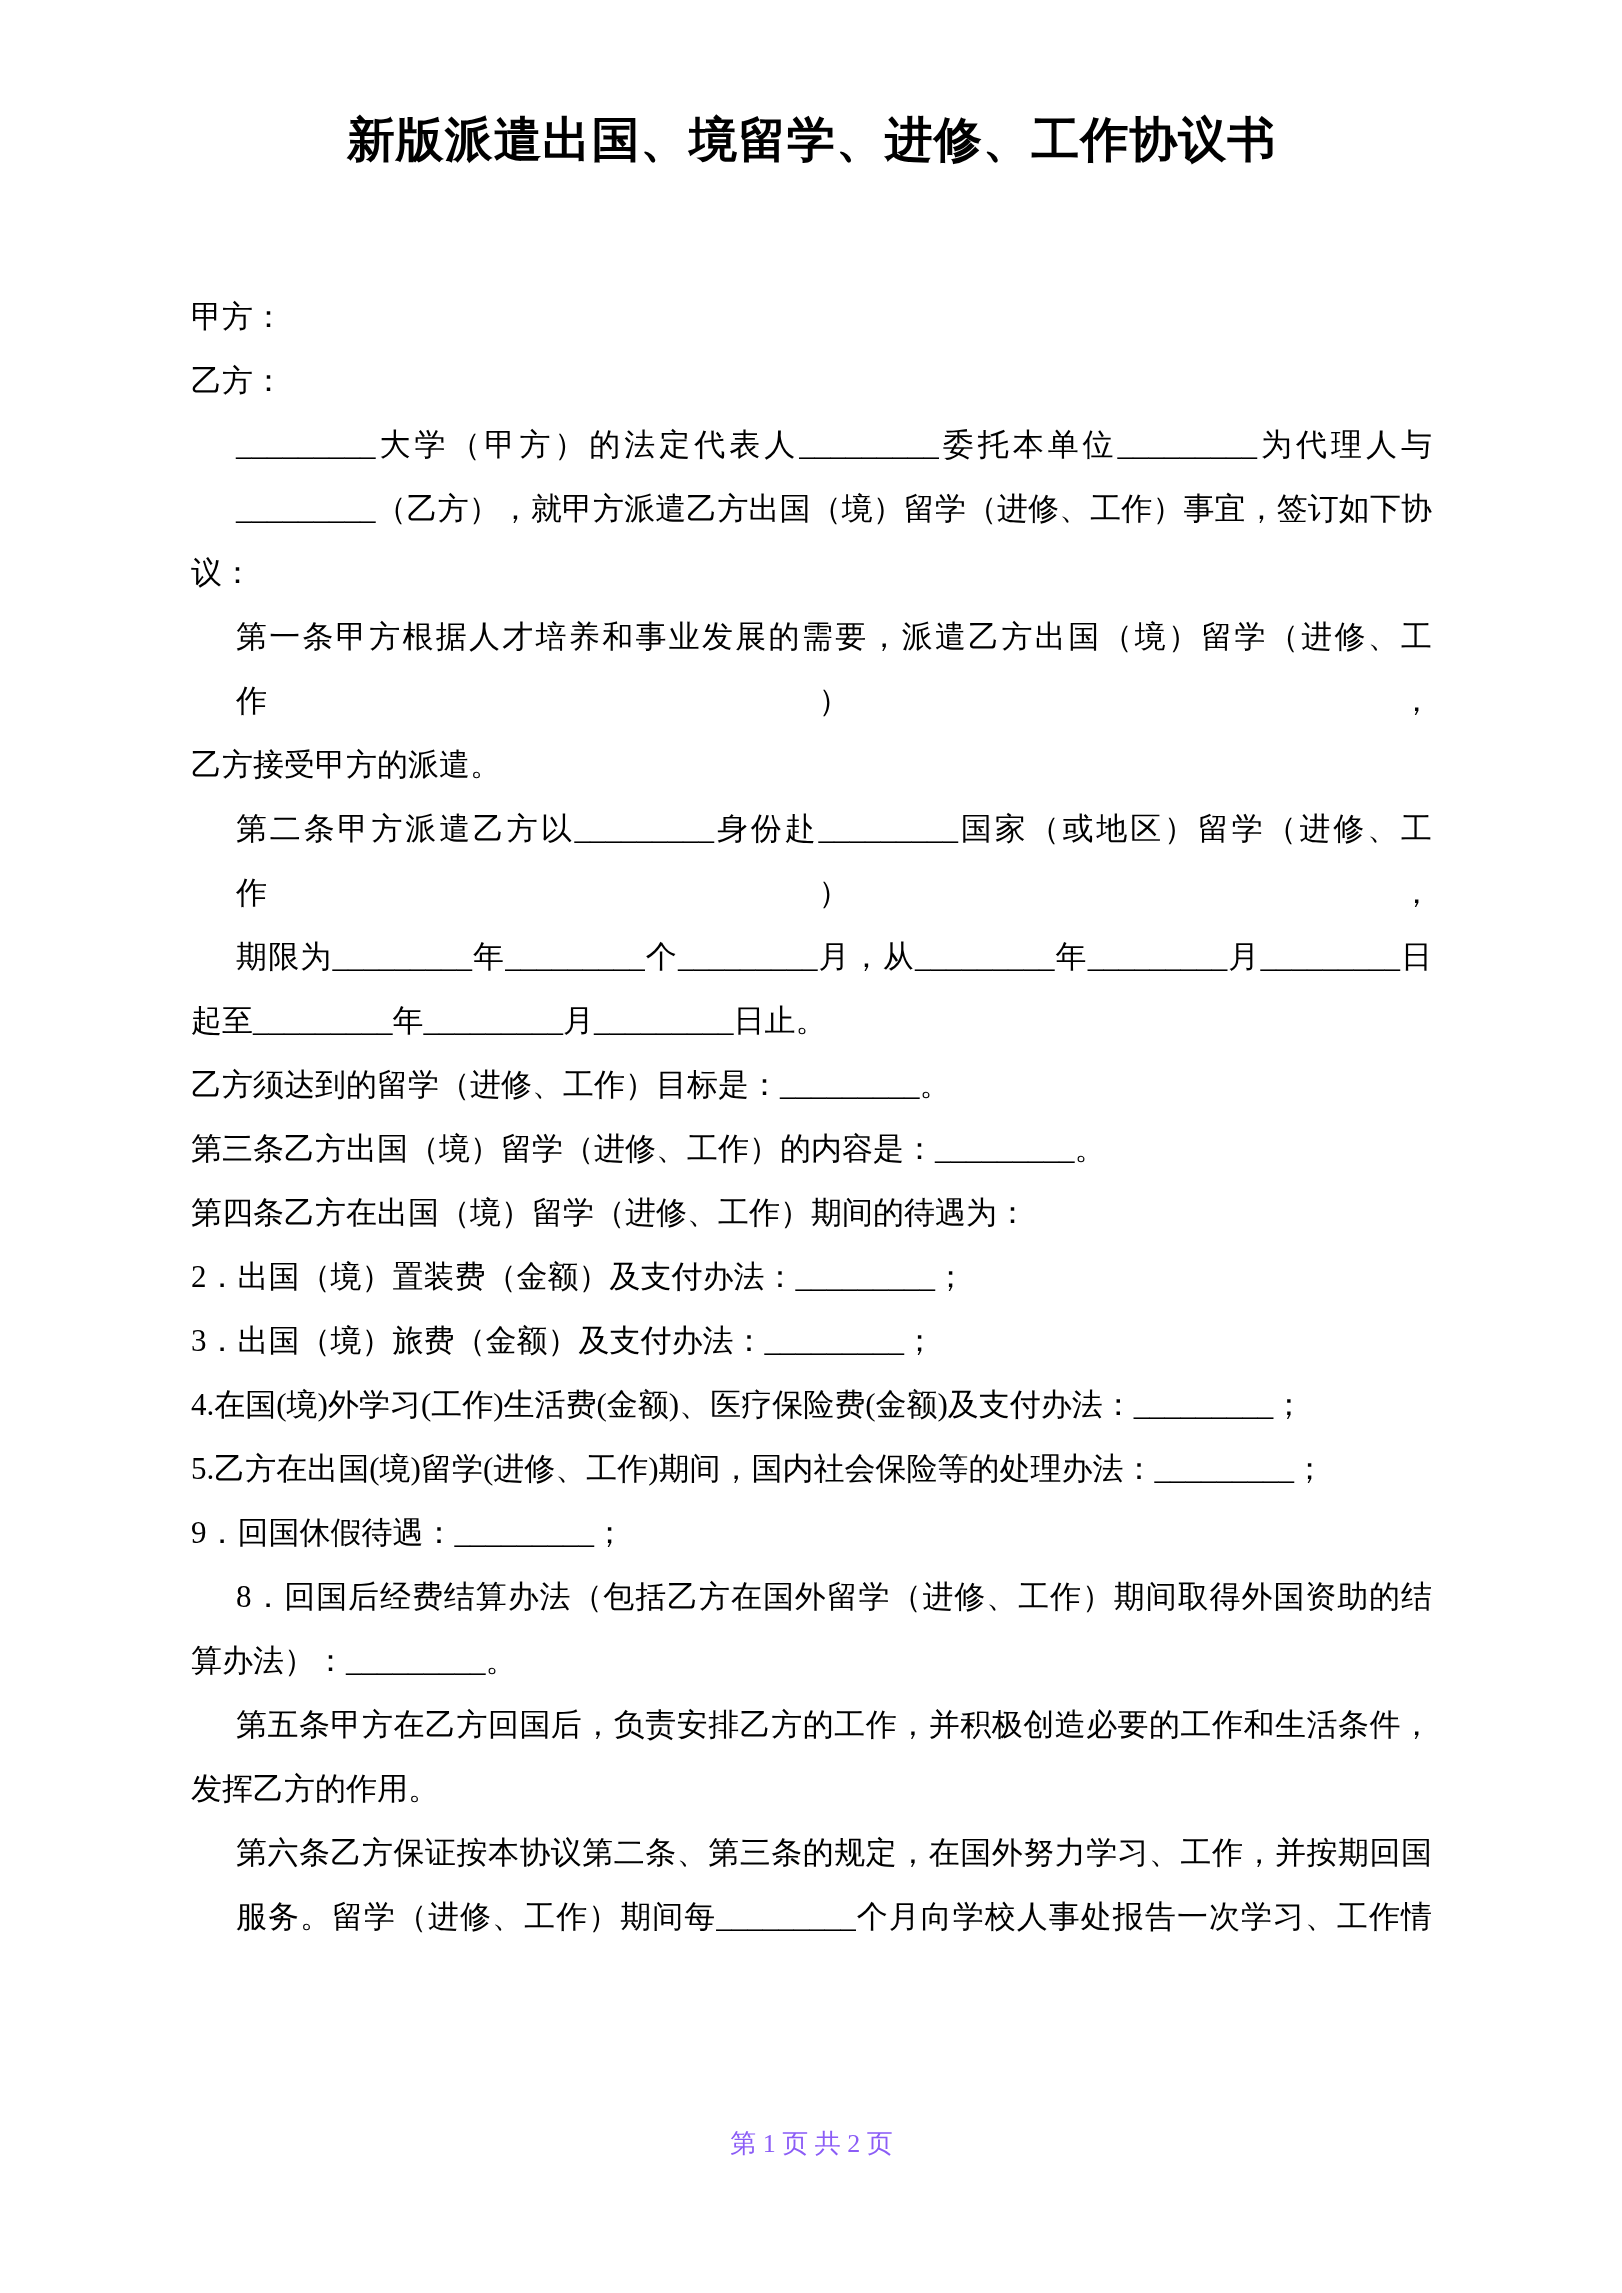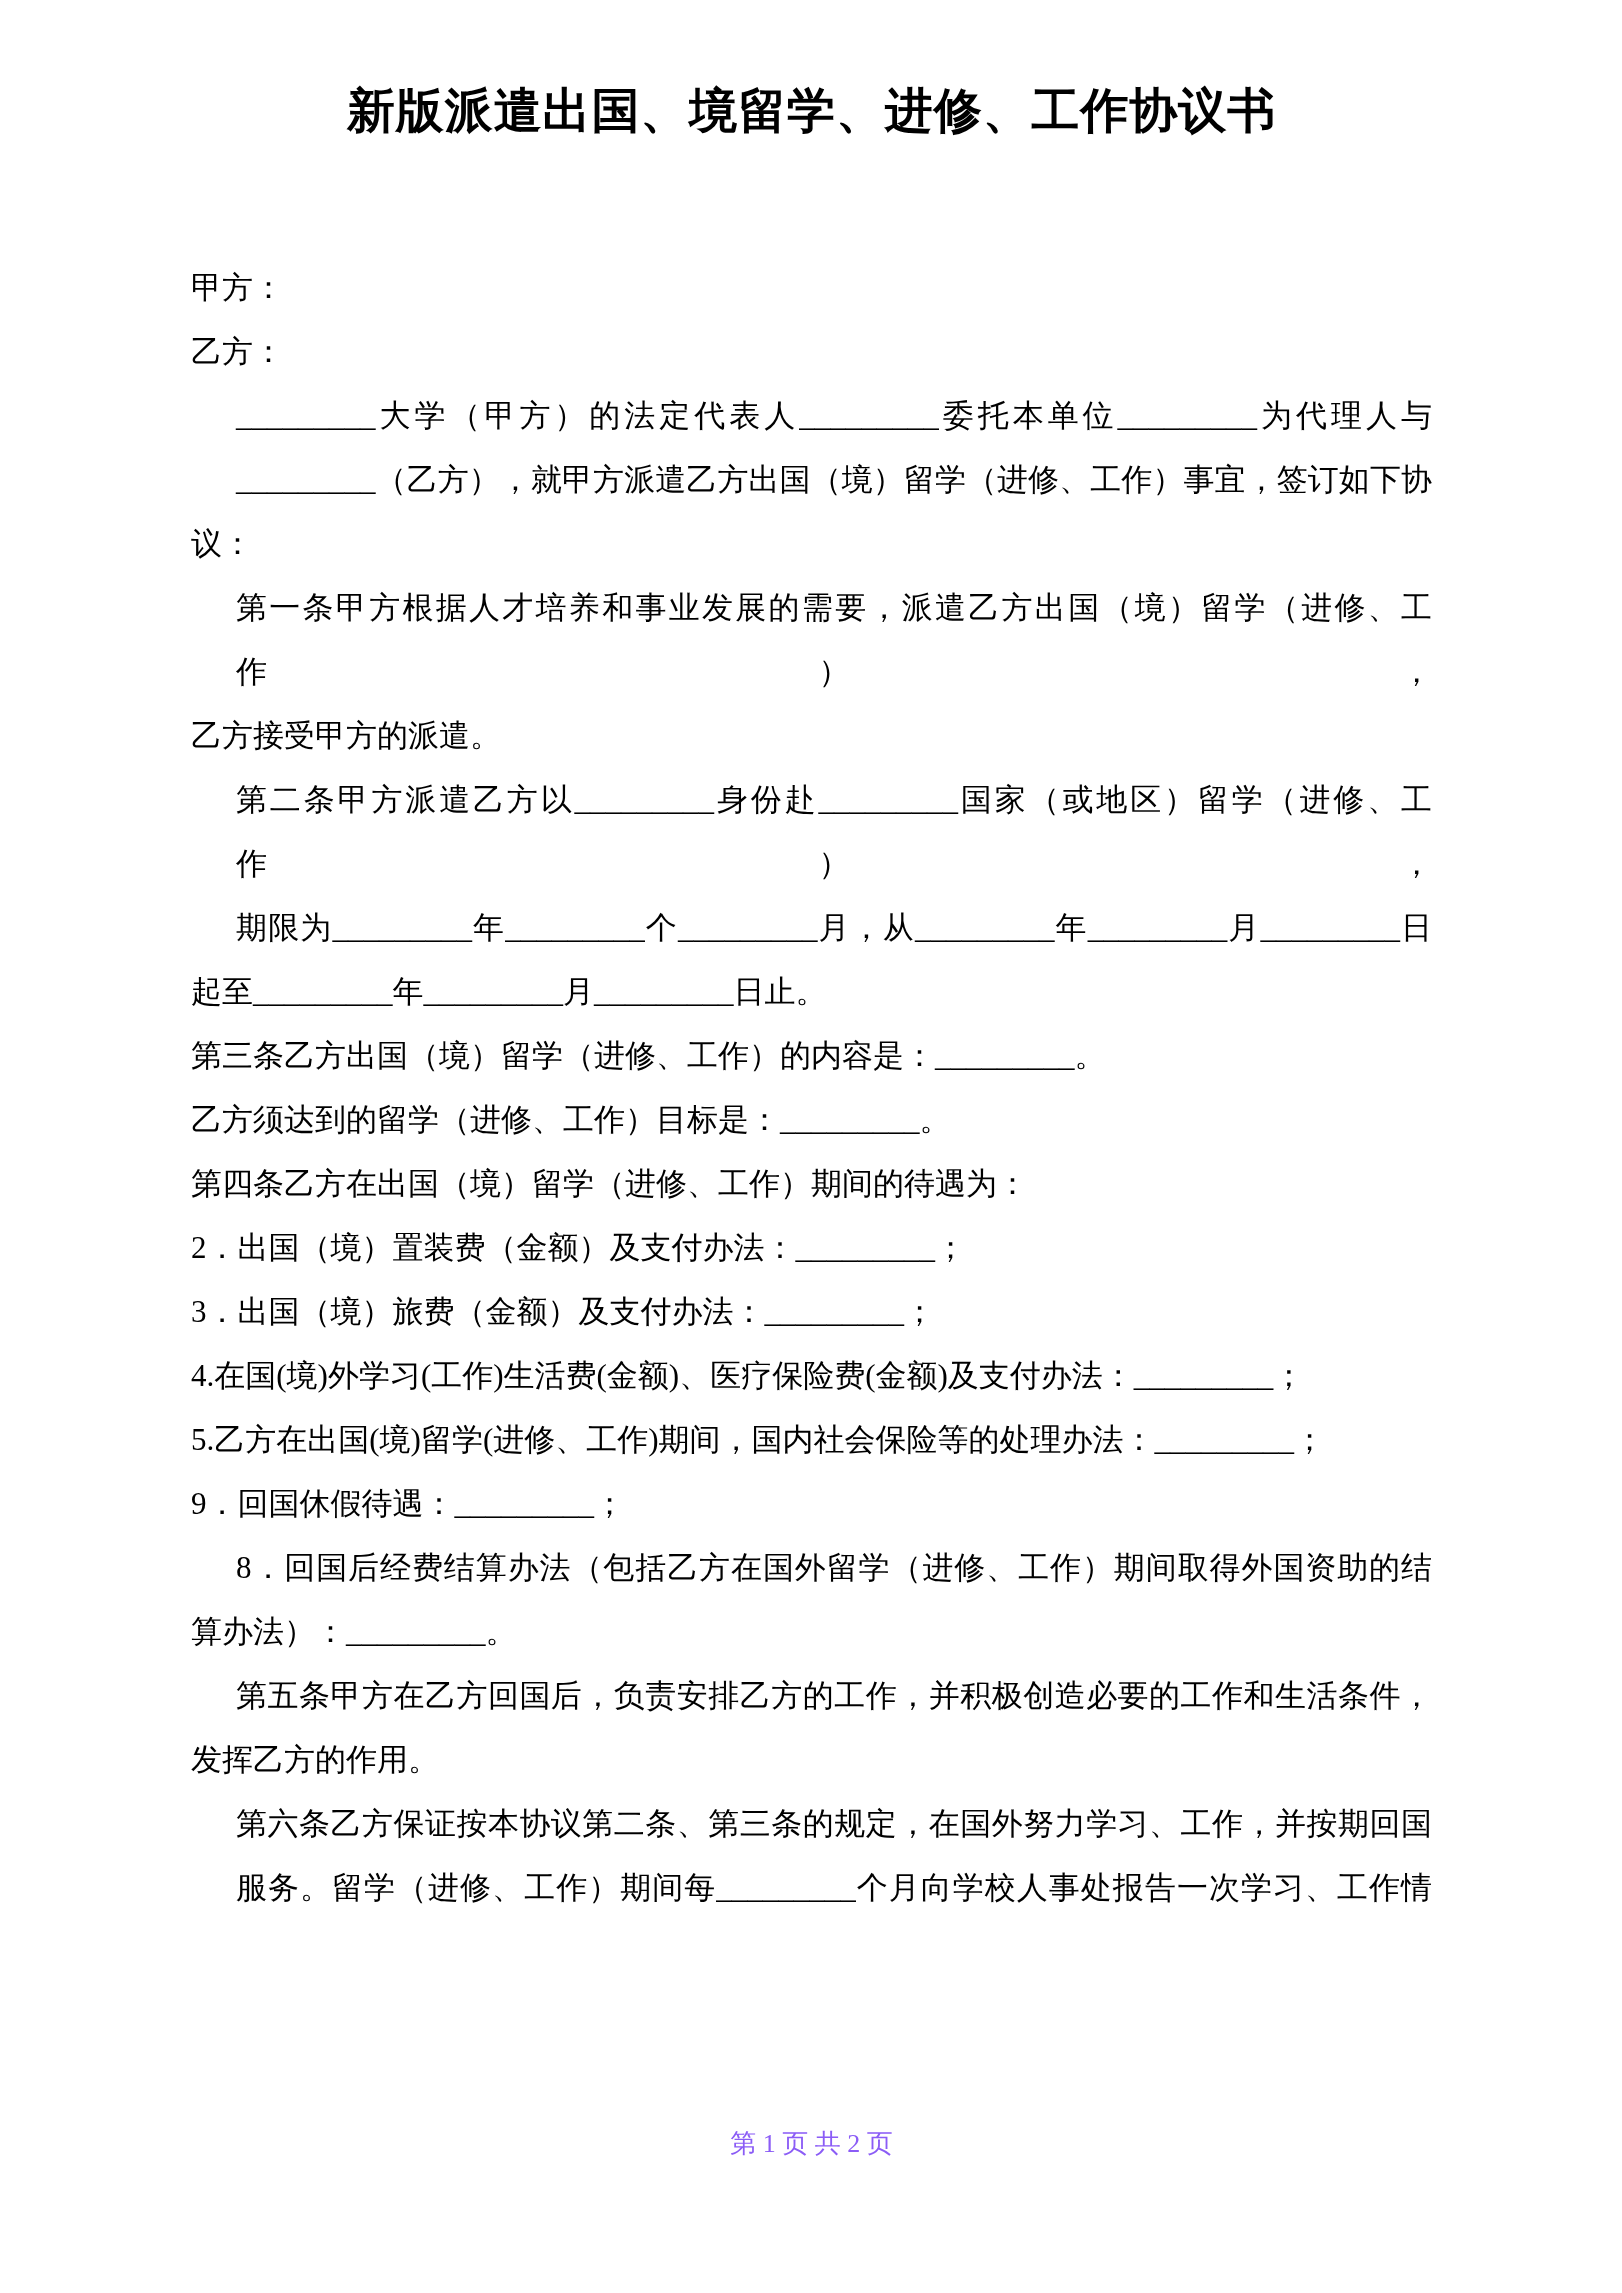--- a/index.html
+++ b/index.html
@@ -10,21 +10,21 @@
   .page {
     position: relative;
     width: 1623px;
     height: 2294px;
     background: #ffffff;
     color: #000000;
     font-family: "Liberation Serif", "DejaVu Serif", serif;
     overflow: hidden;
   }
   .doc-title {
-    padding-top: 82px;
+    padding-top: 111px;
     text-align: center;
     font-size: 48px;
     font-weight: bold;
     line-height: 58px;
     letter-spacing: 0.9px;
   }
   .doc-body {
     margin: 116px 191px 0 191px;
     font-size: 31px;
     line-height: 64px;
@@ -60,22 +60,22 @@
       <div class="doc-line">甲方：</div>
       <div class="doc-line">乙方：</div>
       <div class="doc-line fill">_________大学（甲方）的法定代表人_________委托本单位_________为代理人与</div>
       <div class="doc-line fill">_________（乙方），就甲方派遣乙方出国（境）留学（进修、工作）事宜，签订如下协</div>
       <div class="doc-line">议：</div>
       <div class="doc-line fill">第一条甲方根据人才培养和事业发展的需要，派遣乙方出国（境）留学（进修、工作），</div>
       <div class="doc-line">乙方接受甲方的派遣。</div>
       <div class="doc-line fill">第二条甲方派遣乙方以_________身份赴_________国家（或地区）留学（进修、工作），</div>
       <div class="doc-line fill">期限为_________年_________个_________月，从_________年_________月_________日</div>
       <div class="doc-line">起至_________年_________月_________日止。</div>
+      <div class="doc-line">乙方须达到的留学（进修、工作）目标是：_________。</div>
       <div class="doc-line">第三条乙方出国（境）留学（进修、工作）的内容是：_________。</div>
-      <div class="doc-line">乙方须达到的留学（进修、工作）目标是：_________。</div>
       <div class="doc-line">第四条乙方在出国（境）留学（进修、工作）期间的待遇为：</div>
       <div class="doc-line">2．出国（境）置装费（金额）及支付办法：_________；</div>
       <div class="doc-line">3．出国（境）旅费（金额）及支付办法：_________；</div>
       <div class="doc-line">4.在国(境)外学习(工作)生活费(金额)、医疗保险费(金额)及支付办法：_________；</div>
       <div class="doc-line">5.乙方在出国(境)留学(进修、工作)期间，国内社会保险等的处理办法：_________；</div>
       <div class="doc-line">9．回国休假待遇：_________；</div>
       <div class="doc-line fill">8．回国后经费结算办法（包括乙方在国外留学（进修、工作）期间取得外国资助的结</div>
       <div class="doc-line">算办法）：_________。</div>
       <div class="doc-line fill">第五条甲方在乙方回国后，负责安排乙方的工作，并积极创造必要的工作和生活条件，</div>
       <div class="doc-line">发挥乙方的作用。</div>

